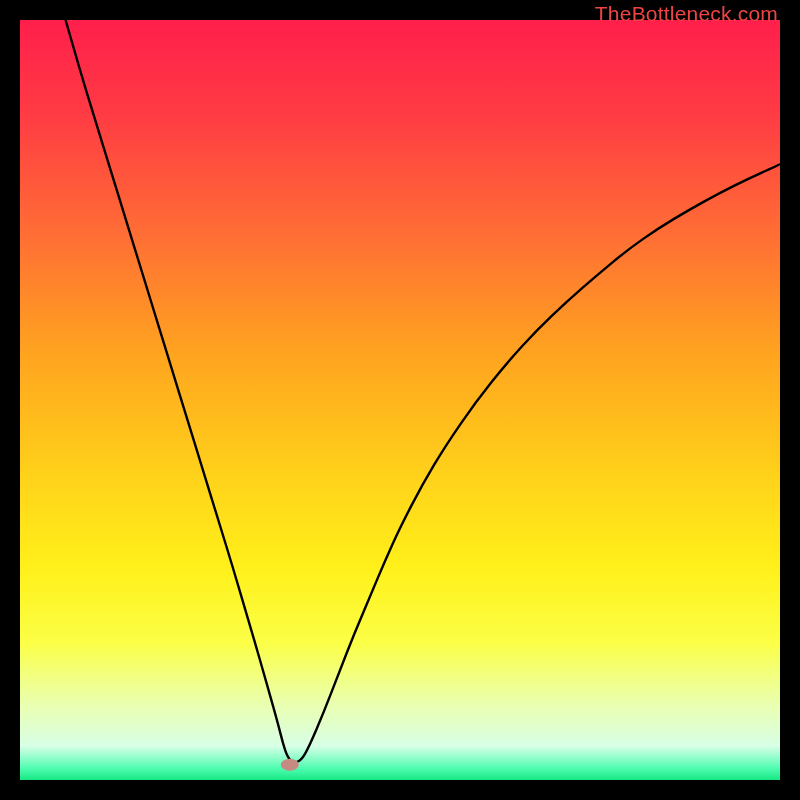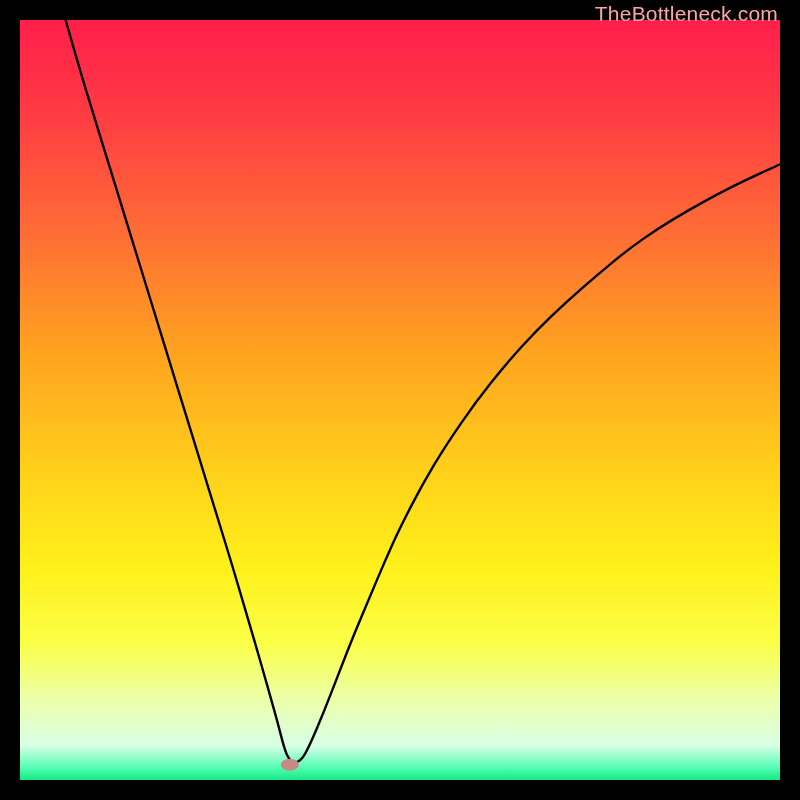--- a/index.html
+++ b/index.html
@@ -23,21 +23,21 @@
     position: absolute;
     left: 0;
     top: 0;
     width: 760px;
     height: 760px;
   }
   .watermark {
     position: absolute;
     top: 2px;
     right: 22px;
-    color: #fca5a5;
+    color: #ef4444;
     font-size: 21px;
     font-weight: 500;
     letter-spacing: 0.2px;
     user-select: none;
   }
   svg { display: block; }
 </style>
 </head>
 <body>
 

